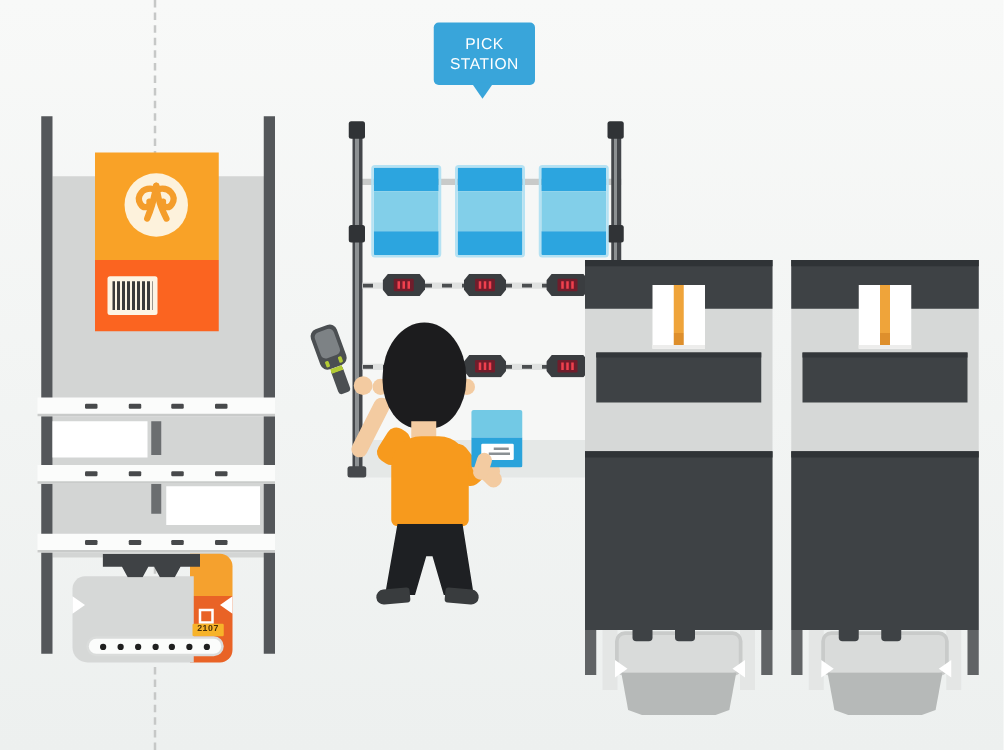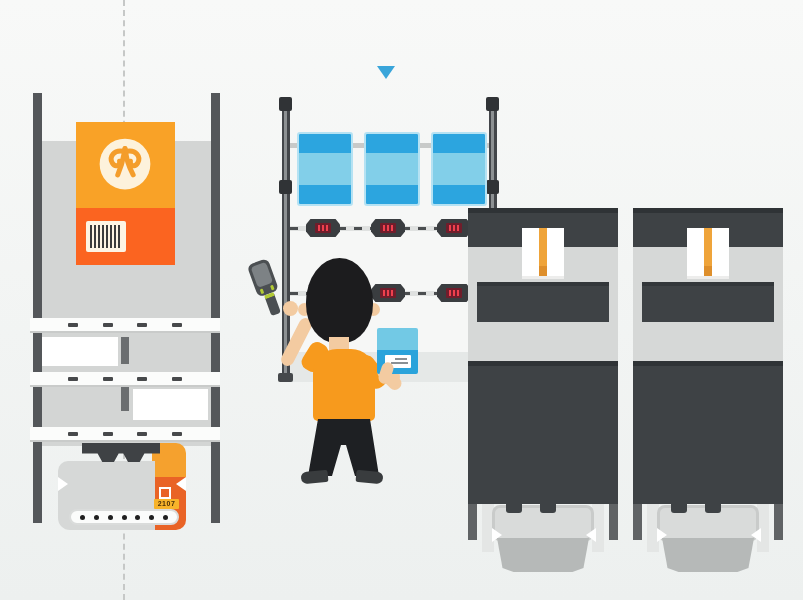--- a/index.html
+++ b/index.html
@@ -293,20 +293,23 @@
     <div class="abs pod-strip" style="left:14px;"></div>
     <div class="abs pod-strip" style="left:124px;"></div>
     <div class="abs pod-plate"></div>
     <div class="abs pod-notch" style="left:38px;"></div>
     <div class="abs pod-notch" style="left:72px;"></div>
     <div class="abs tri-r" style="left:24px;top:320px;"></div>
     <div class="abs tri-l" style="left:118px;top:320px;"></div>
     <div class="abs pod-lower"></div>
   </div>
 
+  <div class="abs bubble">
+    <span>PICK STATION</span>
+  </div>
   <div class="abs bubble-tail"></div>
 
   <div>
     <div class="abs skin arm-left"></div>
     <div class="abs sleeve-left"></div>
     <div class="abs scan-tool">
       <div class="abs tool-head"></div>
       <div class="abs tool-face"></div>
       <div class="abs tool-led" style="left:4px;"></div>
       <div class="abs tool-led" style="left:15px;"></div>

